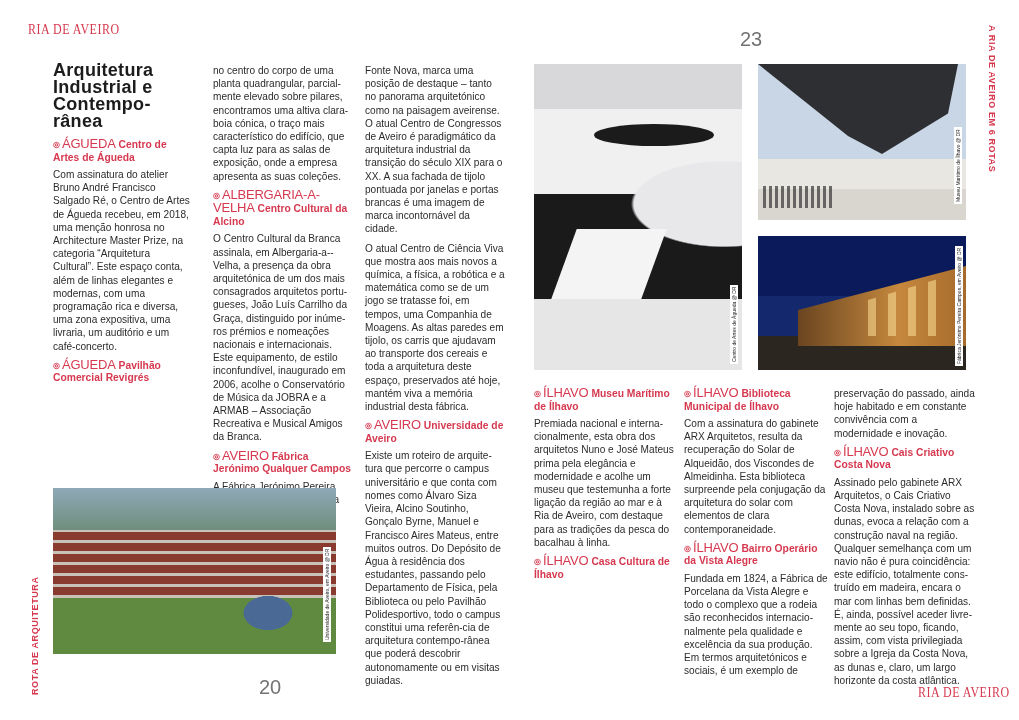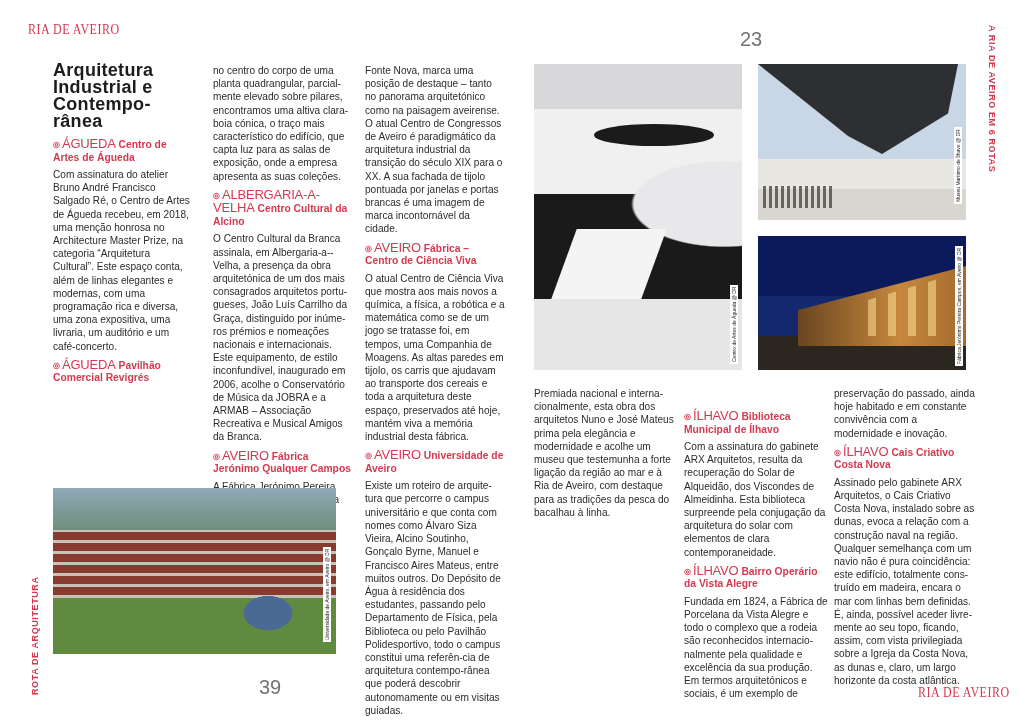--- a/index.html
+++ b/index.html
@@ -32,21 +32,21 @@
   .credit {
     position:absolute; background:#fff; color:#222; font-size:5px; white-space:nowrap; padding:1px 2px;
     transform-origin:left top; transform:rotate(-90deg);
   }
 </style>
 </head>
 <body>
 
 <div class="brand" style="left:28px;top:22px;">RIA DE AVEIRO</div>
 <div class="brand" style="left:918px;top:685px;">RIA DE AVEIRO</div>
-<div class="pagenum" style="left:259px;top:676px;">39</div>
+<div class="pagenum" style="left:259px;top:676px;">20</div>
 <div class="pagenum" style="left:740px;top:28px;">23</div>
 <div class="vert" style="left:30px;top:695px;transform:rotate(-90deg);transform-origin:left top;">ROTA DE ARQUITETURA</div>
 <div class="vert" style="left:997px;top:25px;transform:rotate(90deg);transform-origin:left top;">A RIA DE AVEIRO EM 6 ROTAS</div>
 
 <div class="col" style="left:53px;top:62px;width:138px;">
   <div class="title">Arquitetura Industrial e Contempo-rânea</div>
   <div class="entry-head">
     <span class="pin">◎</span><span class="loc">ÁGUEDA</span>
     <span>Centro de Artes de Águeda</span>
   </div>
@@ -66,37 +66,41 @@
   <p>O Centro Cultural da Branca assinala, em Albergaria-a--Velha, a presença da obra arquitetónica de um dos mais consagrados arquitetos portu-gueses, João Luís Carrilho da Graça, distinguido por inúme-ros prémios e nomeações nacionais e internacionais. Este equipamento, de estilo inconfundível, inaugurado em 2006, acolhe o Conservatório de Música da JOBRA e a ARMAB – Associação Recreativa e Musical Amigos da Branca.</p>
   <div class="entry-head">
     <span class="pin">◎</span><span class="loc">AVEIRO</span>
     <span>Fábrica Jerónimo Qualquer Campos</span>
   </div>
   <p>A Fábrica Jerónimo Pereira Campos, uma antiga fábrica de cerâmica no Cais da</p>
 </div>
 
 <div class="col" style="left:365px;top:64px;width:140px;">
   <p>Fonte Nova, marca uma posição de destaque – tanto no panorama arquitetónico como na paisagem aveirense. O atual Centro de Congressos de Aveiro é paradigmático da arquitetura industrial da transição do século XIX para o XX. A sua fachada de tijolo pontuada por janelas e portas brancas é uma imagem de marca incontornável da cidade.</p>
-  <div class="entry-head">
-    <span class="pin">◎</span><span class="loc">AVEIRO</span>
-    <span>Fábrica – Centro de Ciência Viva</span>
-  </div>
   <p>O atual Centro de Ciência Viva que mostra aos mais novos a química, a física, a robótica e a matemática como se de um jogo se tratasse foi, em tempos, uma Companhia de Moagens. As altas paredes em tijolo, os carris que ajudavam ao transporte dos cereais e toda a arquitetura deste espaço, preservados até hoje, mantém viva a memória industrial desta fábrica.</p>
   <div class="entry-head">
     <span class="pin">◎</span><span class="loc">AVEIRO</span>
     <span>Universidade de Aveiro</span>
   </div>
   <p>Existe um roteiro de arquite-tura que percorre o campus universitário e que conta com nomes como Álvaro Siza Vieira, Alcino Soutinho, Gonçalo Byrne, Manuel e Francisco Aires Mateus, entre muitos outros. Do Depósito de Água à residência dos estudantes, passando pelo Departamento de Física, pela Biblioteca ou pelo Pavilhão Polidesportivo, todo o campus constitui uma referên-cia de arquitetura contempo-rânea que poderá descobrir autonomamente ou em visitas guiadas.</p>
 </div>
 
 <div class="col" style="left:534px;top:387px;width:142px;">
+  <div class="entry-head">
+    <span class="pin">◎</span><span class="loc">ÍLHAVO</span>
+    <span>Museu Marítimo de Ílhavo</span>
+  </div>
   <p>Premiada nacional e interna-cionalmente, esta obra dos arquitetos Nuno e José Mateus prima pela elegância e modernidade e acolhe um museu que testemunha a forte ligação da região ao mar e à Ria de Aveiro, com destaque para as tradições da pesca do bacalhau à linha.</p>
+  <div class="entry-head">
+    <span class="pin">◎</span><span class="loc">ÍLHAVO</span>
+    <span>Casa Cultura de Ílhavo</span>
+  </div>
 </div>
 
-<div class="col" style="left:684px;top:410px;width:144px;">
+<div class="col" style="left:684px;top:387px;width:144px;">
   <div class="entry-head">
     <span class="pin">◎</span><span class="loc">ÍLHAVO</span>
     <span>Biblioteca Municipal de Ílhavo</span>
   </div>
   <p>Com a assinatura do gabinete ARX Arquitetos, resulta da recuperação do Solar de Alqueidão, dos Viscondes de Almeidinha. Esta biblioteca surpreende pela conjugação da arquitetura do solar com elementos de clara contemporaneidade.</p>
   <div class="entry-head">
     <span class="pin">◎</span><span class="loc">ÍLHAVO</span>
     <span>Bairro Operário da Vista Alegre</span>
   </div>
   <p>Fundada em 1824, a Fábrica de Porcelana da Vista Alegre e todo o complexo que a rodeia são reconhecidos internacio-nalmente pela qualidade e excelência da sua produção. Em termos arquitetónicos e sociais, é um exemplo de</p>

